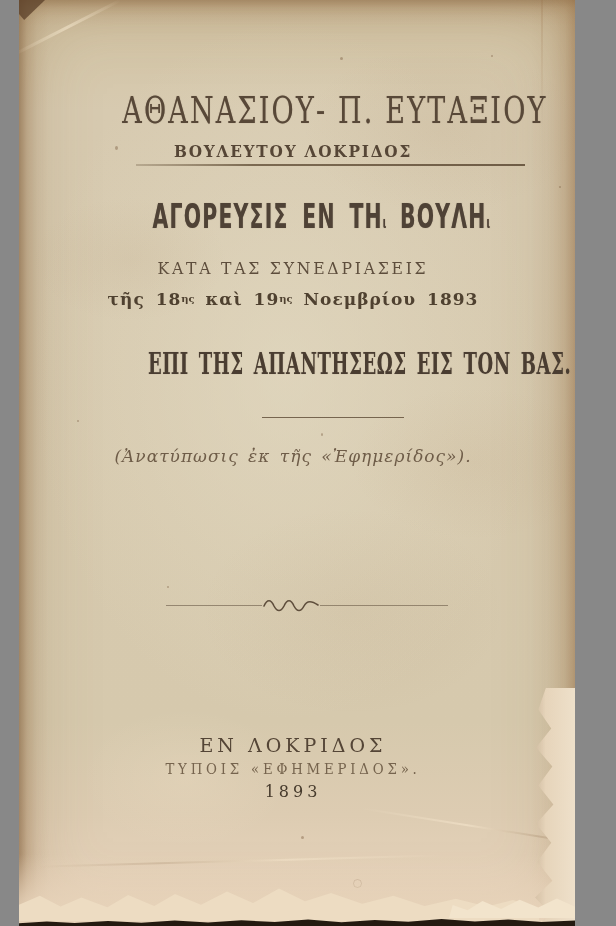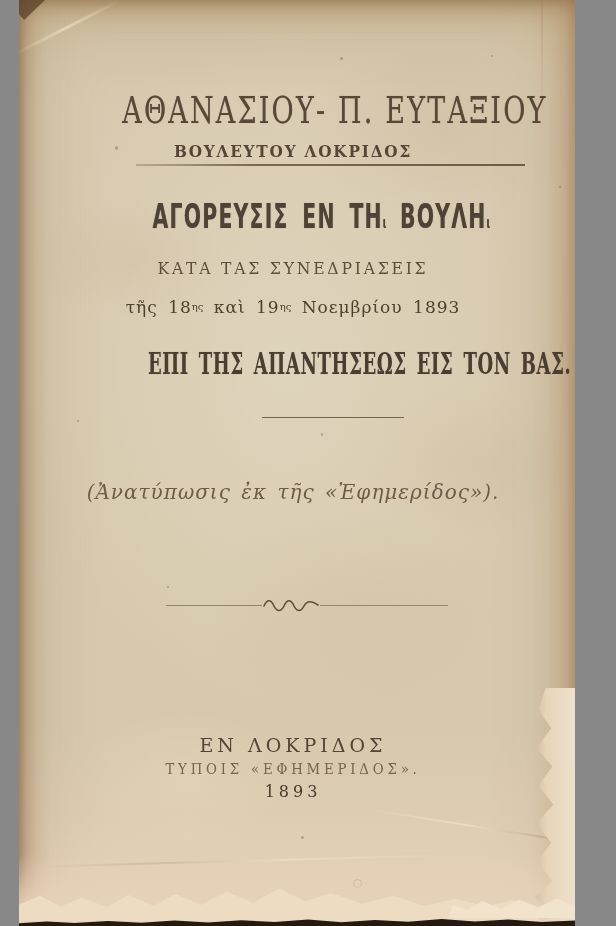--- a/index.html
+++ b/index.html
@@ -58,25 +58,25 @@
     transform:scaleX(.73);text-shadow:0 0 1px rgba(88,72,56,.45);}
   .role{top:143px;font-size:17px;font-weight:bold;letter-spacing:2px;color:#564636;transform:scaleX(.9);}
   .rule{position:absolute;height:2px;background:linear-gradient(90deg, rgba(106,87,63,.35), #6a573f 30%, #5d4a34);opacity:.85;}
   .rule1{top:164px;left:117px;width:389px;}
   .rule2{top:417px;left:243px;width:142px;height:1px;background:#5d4a34;opacity:.8;}
   .maintitle{top:199px;font-family:"DejaVu Sans","Liberation Sans",sans-serif;font-weight:bold;
     font-size:34px;letter-spacing:2px;word-spacing:9px;color:#4f4236;transform:scaleX(.6);
     text-shadow:0 0 1px rgba(79,66,54,.5);}
   .maintitle .iota{font-size:15px;letter-spacing:0;}
   .session{top:260px;font-size:17px;letter-spacing:3px;color:#5d4d3c;transform:scaleX(.92);}
-  .dateline{top:299px;font-size:17px;font-weight:normal;letter-spacing:1px;word-spacing:4px;color:#4f4130;}
+  .dateline{top:291px;font-size:17px;font-weight:bold;letter-spacing:1px;word-spacing:4px;color:#4f4130;}
   .dateline .dsup{font-size:10px;position:relative;top:-3px;letter-spacing:0;}
   .subject{top:350px;font-size:29px;font-weight:bold;letter-spacing:1px;word-spacing:5px;color:#4a3d31;
     transform:scaleX(.62);text-shadow:0 0 1px rgba(74,61,49,.4);}
-  .reprint{top:482px;font-size:20px;font-style:italic;letter-spacing:1px;word-spacing:3px;color:#6e5c48;}
+  .reprint{top:448px;font-size:17px;font-style:italic;letter-spacing:1px;word-spacing:3px;color:#6e5c48;}
   .squiggle-row{top:598px;display:flex;align-items:center;justify-content:center;transform:translateX(14px);}
   .sq-line{height:1px;background:rgba(95,78,60,.55);}
   .sq-left{width:96px;}
   .sq-right{width:128px;}
   .place{top:736px;font-size:19px;letter-spacing:4px;color:#544536;}
   .printer{top:762px;font-size:14px;letter-spacing:4px;color:#76644e;transform:scaleX(.95);}
   .year{top:784px;font-size:16px;font-weight:normal;letter-spacing:4px;color:#463a2c;}
 </style>
 </head>
 <body>

